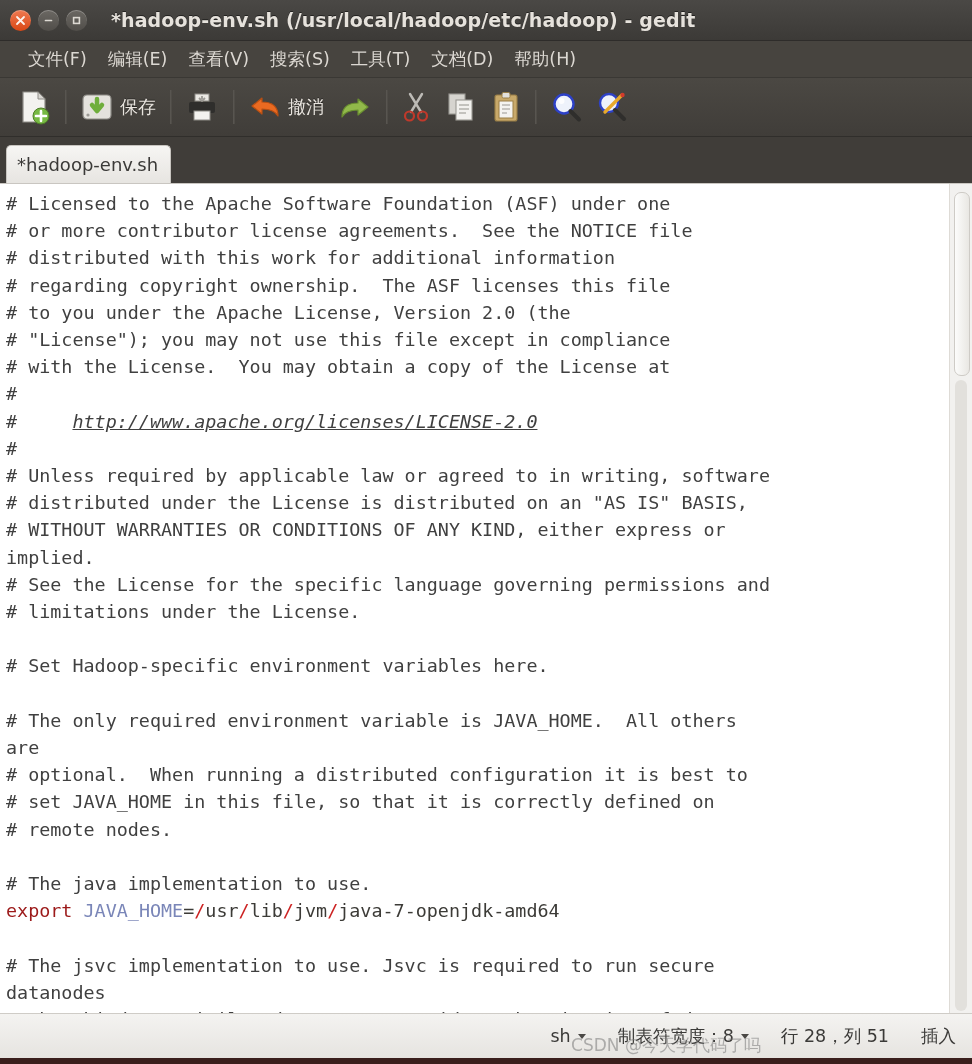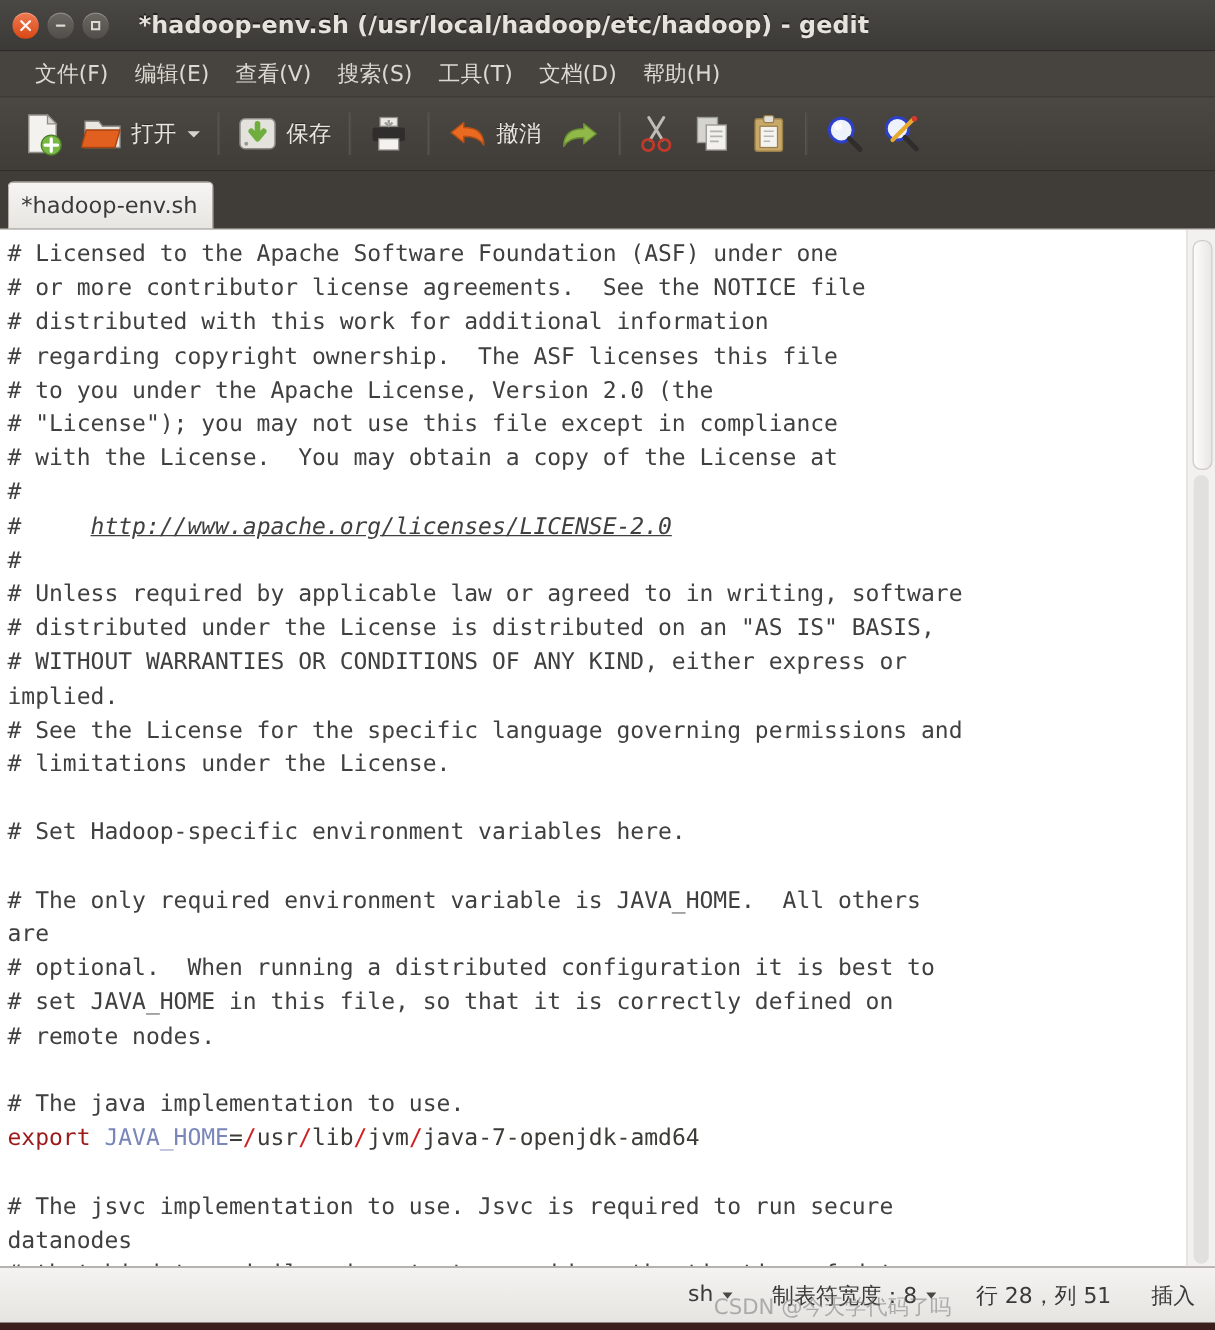--- a/index.html
+++ b/index.html
@@ -157,28 +157,20 @@
 
     <div class="tbitem">
       <svg width="34" height="36" viewBox="0 0 34 36">
         <path d="M6 3 h15 l7 7 v23 h-22 z" fill="#f3f2ef" stroke="#8f8d88" stroke-width="1.2"></path>
         <path d="M21 3 v7 h7 z" fill="#d8d6d1" stroke="#8f8d88" stroke-width="1"></path>
         <circle cx="24" cy="27" r="8" fill="#77b943" stroke="#4e7d27" stroke-width="1"></circle>
         <path d="M24 22 v10 M19 27 h10" stroke="#ffffff" stroke-width="2.6" stroke-linecap="round"></path>
       </svg>
     </div>
 
-    <div class="tbitem">
-      <svg width="34" height="32" viewBox="0 0 34 32">
-        <path d="M3 6 h11 l3 4 h14 v17 h-28 z" fill="#e9e7e2" stroke="#8f8d88" stroke-width="1.1"></path>
-        <path d="M4 13 h27 l-4 14 h-27 z" fill="#e2601f" stroke="#a8430f" stroke-width="1.1"></path>
-      </svg>
-      <span class="tblabel">打开</span>
-      <span class="caret"></span>
-    </div>
 
     <div class="tbsep"></div>
 
     <div class="tbitem">
       <svg width="34" height="32" viewBox="0 0 34 32">
         <rect x="3" y="4" width="28" height="24" rx="4" fill="#e4e2dd" stroke="#8d8b86" stroke-width="1.2"></rect>
         <path d="M17 8 v9 M12 14 l5 6 l5 -6" stroke="#6fae3c" stroke-width="4.5" fill="none" stroke-linecap="round" stroke-linejoin="round"></path>
         <circle cx="8" cy="24" r="1.6" fill="#9b9994"></circle>
       </svg>
       <span class="tblabel">保存</span>

